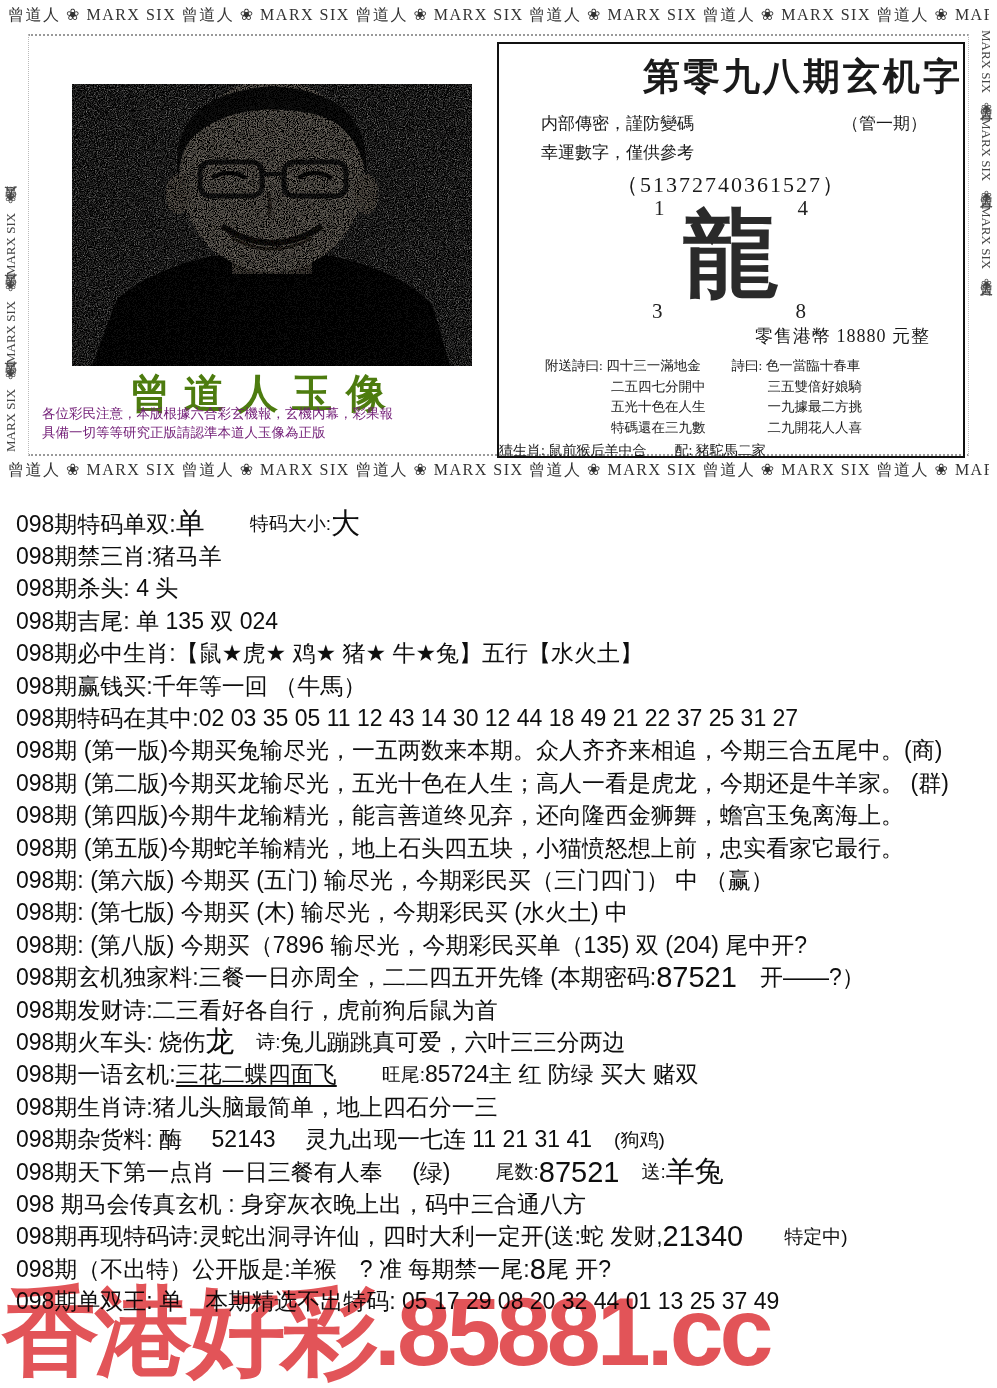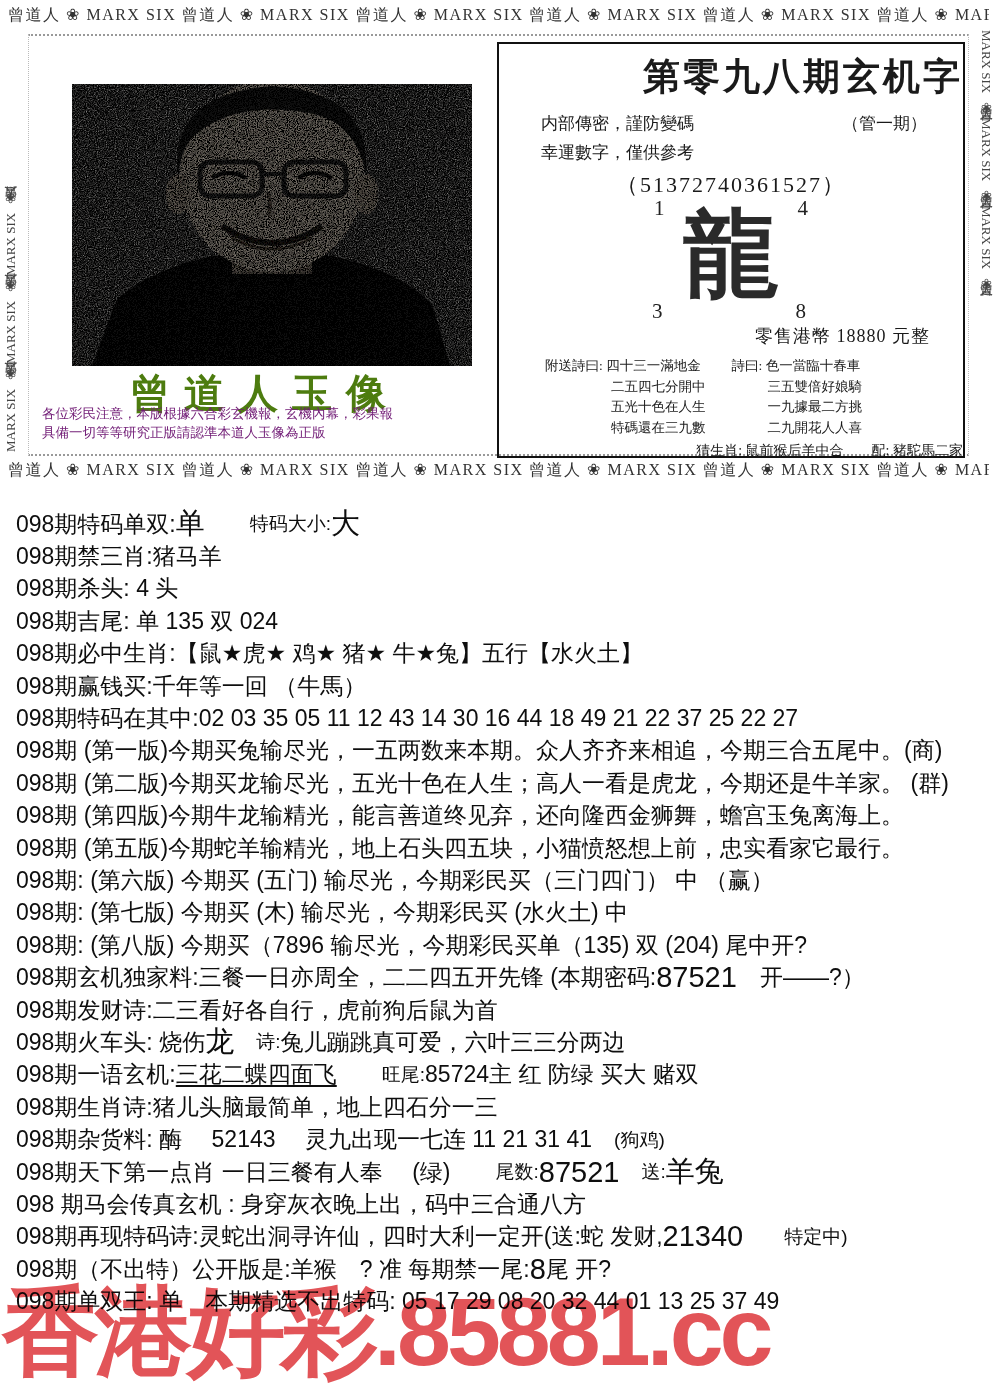--- a/index.html
+++ b/index.html
@@ -38,21 +38,21 @@
   .glyph-wrap{position:relative;width:210px;margin:0 auto;height:118px;}
   .glyph{position:absolute;left:50%;top:50%;transform:translate(-50%,-52%);
          font-size:96px;font-weight:bold;color:#2a2a2a;filter:blur(0.6px);}
   .gnum{position:absolute;font-size:21px;color:#222;}
   .gnum.tl{left:28px;top:-4px;} .gnum.tr{right:28px;top:-4px;}
   .gnum.bl{left:26px;bottom:-6px;} .gnum.br{right:30px;bottom:-6px;}
   .rbox-price{text-align:right;padding-right:33px;font-size:18px;margin-top:6px;letter-spacing:1px;}
   .poems{display:flex;gap:26px;padding:8px 14px 0 46px;font-size:13.5px;line-height:20.5px;}
   .poem-col .ind{padding-left:66px;}
   .poem-col.right .ind{padding-left:36px;}
-  .guess{ text-align:right;font-size:14px;line-height:20px;margin-top:3px;}
+  .guess{ text-align:left;font-size:14px;line-height:20px;margin-top:3px;}
   
   .bodytext{position:absolute;left:16px;top:508px;right:0;}
   .bline{height:32.4px;display:flex;align-items:center;white-space:nowrap;font-size:23px;color:#0e0e0e;}
   .bline span{display:inline-block;}
   .seg-lg{font-size:29px;}
   .seg-sm{font-size:19px;margin-left:22px;}
   .seg-u{text-decoration:underline;text-underline-offset:3px;}
   
   .watermark{position:absolute;left:2px;top:1268px;font-size:97px;font-weight:bold;
              white-space:nowrap;letter-spacing:-4px;mix-blend-mode:multiply;opacity:.93;
@@ -168,21 +168,21 @@
     <div class="bline">
       <span>098期吉尾: 单 135 双 024</span>
     </div>
     <div class="bline">
       <span>098期必中生肖:【鼠★虎★ 鸡★ 猪★ 牛★兔】五行【水火土】</span>
     </div>
     <div class="bline">
       <span>098期赢钱买:千年等一回 （牛馬）</span>
     </div>
     <div class="bline">
-      <span>098期特码在其中:02 03 35 05 11 12 43 14 30 16 44 18 49 21 22 37 25 22 27</span>
+      <span>098期特码在其中:02 03 35 05 11 12 43 14 30 12 44 18 49 21 22 37 25 31 27</span>
     </div>
     <div class="bline">
       <span>098期 (第一版)今期买兔输尽光，一五两数来本期。众人齐齐来相追，今期三合五尾中。(商)</span>
     </div>
     <div class="bline">
       <span>098期 (第二版)今期买龙输尽光，五光十色在人生；高人一看是虎龙，今期还是牛羊家。 (群)</span>
     </div>
     <div class="bline">
       <span>098期 (第四版)今期牛龙输精光，能言善道终见弃，还向隆西金狮舞，蟾宫玉兔离海上。</span>
     </div>

